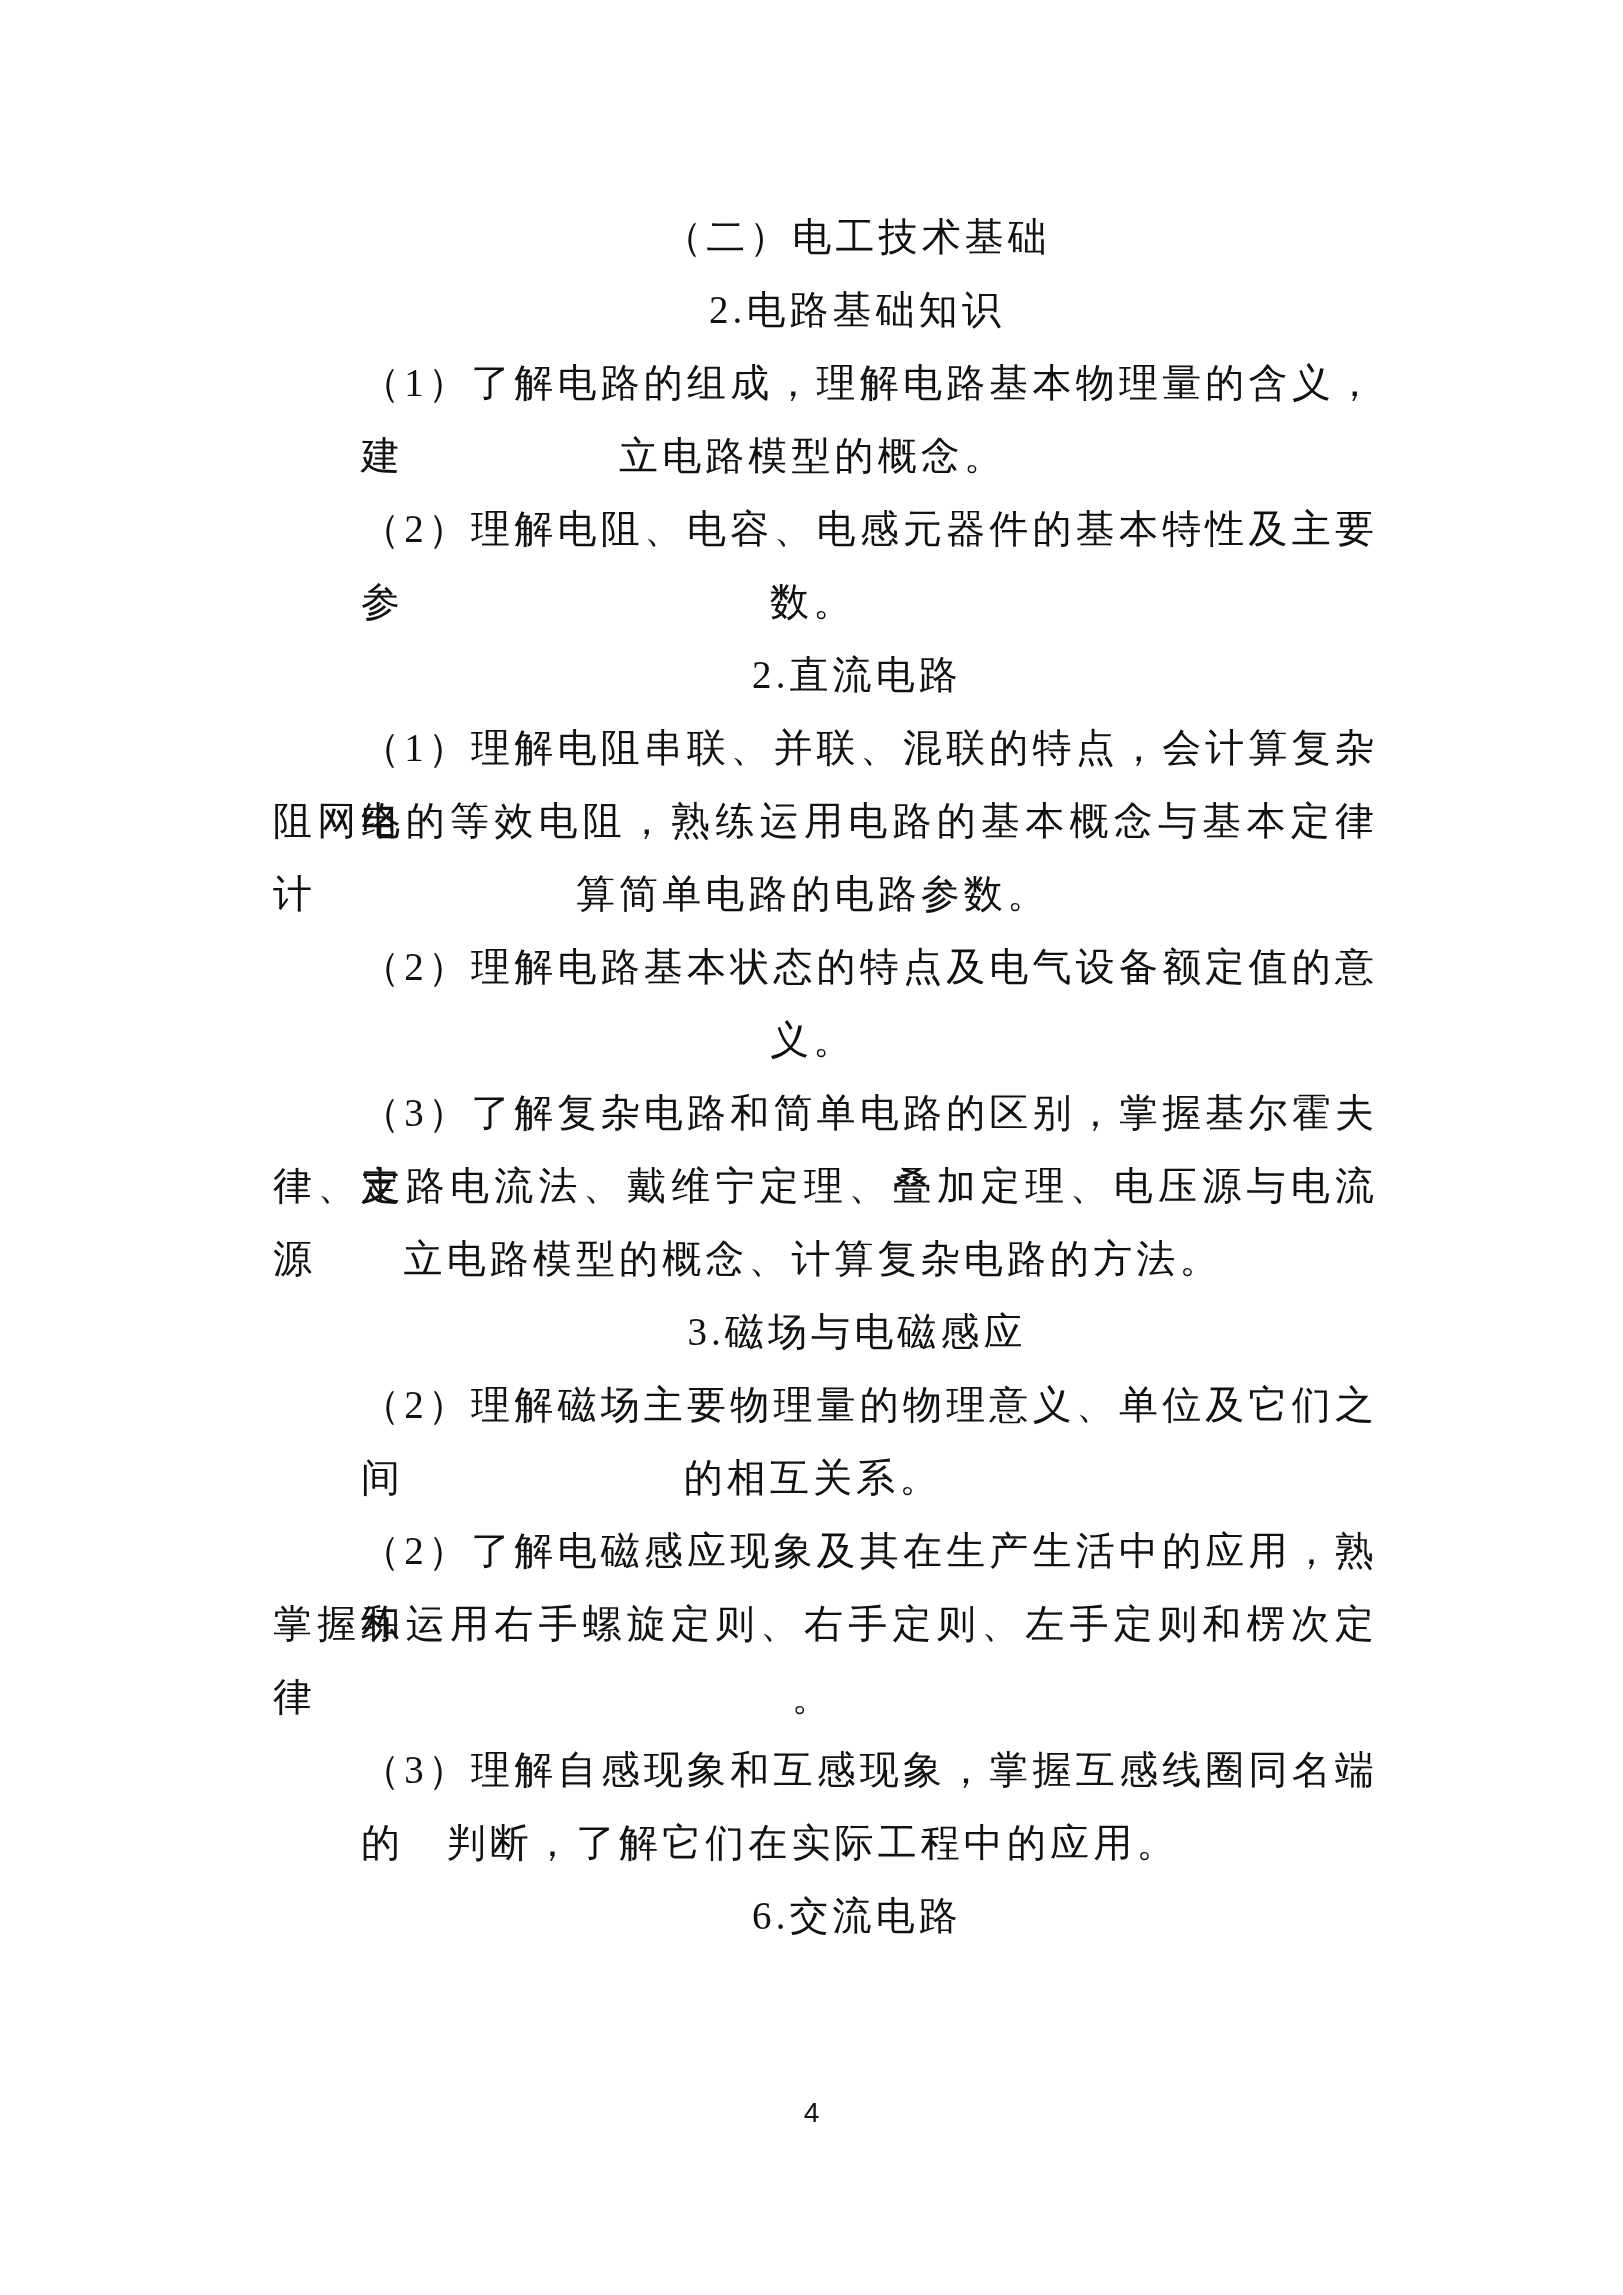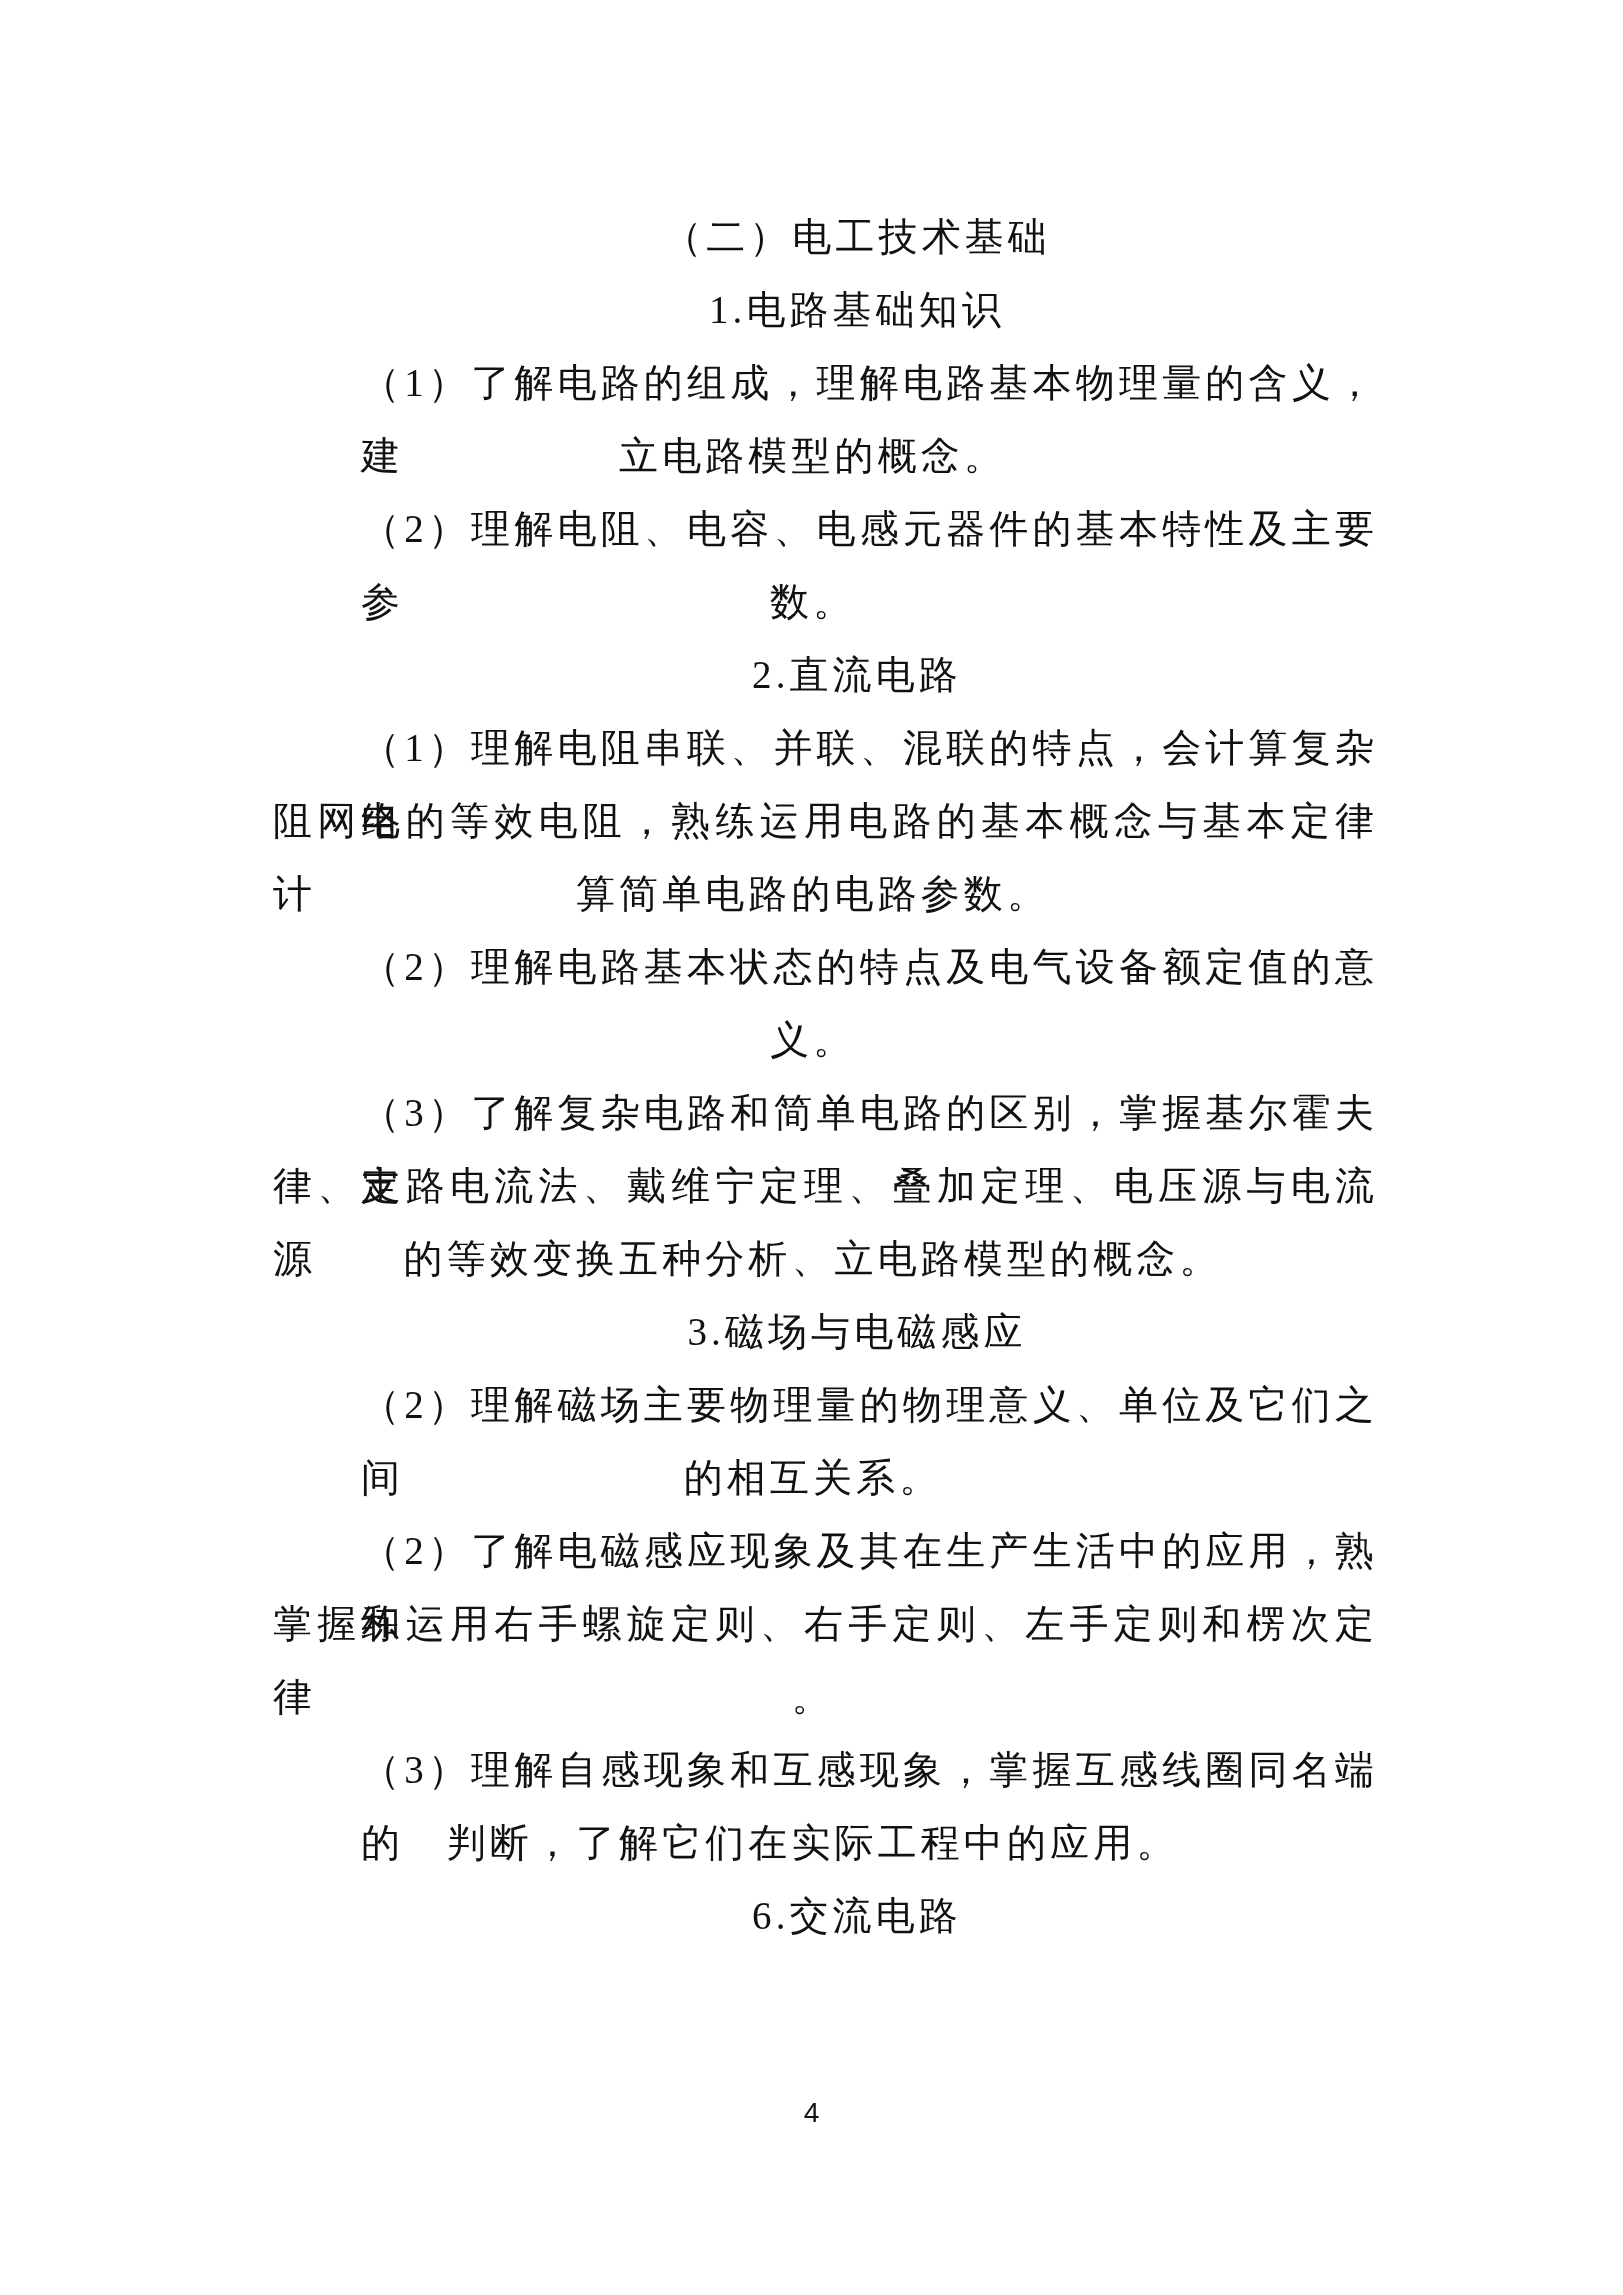--- a/index.html
+++ b/index.html
@@ -59,34 +59,34 @@
     letter-spacing: 0;
     color: #111111;
   }
 </style>
 </head>
 <body>
 
 <div class="page">
   <div class="text-block">
     <div class="line indent">（二）电工技术基础</div>
-    <div class="line indent">1.电路基础知识</div>
+    <div class="line indent">2.电路基础知识</div>
     <div class="line indent j">（1）了解电路的组成，理解电路基本物理量的含义，建</div>
     <div class="line">立电路模型的概念。</div>
     <div class="line indent j">（2）理解电阻、电容、电感元器件的基本特性及主要参</div>
     <div class="line">数。</div>
     <div class="line indent">2.直流电路</div>
     <div class="line indent j">（1）理解电阻串联、并联、混联的特点，会计算复杂电</div>
     <div class="line j">阻网络的等效电阻，熟练运用电路的基本概念与基本定律计</div>
     <div class="line">算简单电路的电路参数。</div>
     <div class="line indent j">（2）理解电路基本状态的特点及电气设备额定值的意</div>
     <div class="line">义。</div>
     <div class="line indent j">（3）了解复杂电路和简单电路的区别，掌握基尔霍夫定</div>
     <div class="line j">律、支路电流法、戴维宁定理、叠加定理、电压源与电流源</div>
-    <div class="line">的等效变换五种分析、立电路模型的概念。</div>
+    <div class="line">立电路模型的概念、计算复杂电路的方法。</div>
     <div class="line indent">3.磁场与电磁感应</div>
     <div class="line indent j">（2）理解磁场主要物理量的物理意义、单位及它们之间</div>
     <div class="line">的相互关系。</div>
     <div class="line indent j">（2）了解电磁感应现象及其在生产生活中的应用，熟练</div>
     <div class="line j">掌握和运用右手螺旋定则、右手定则、左手定则和楞次定律</div>
     <div class="line">。</div>
     <div class="line indent j">（3）理解自感现象和互感现象，掌握互感线圈同名端的</div>
     <div class="line">判断，了解它们在实际工程中的应用。</div>
     <div class="line indent">6.交流电路</div>
   </div>

